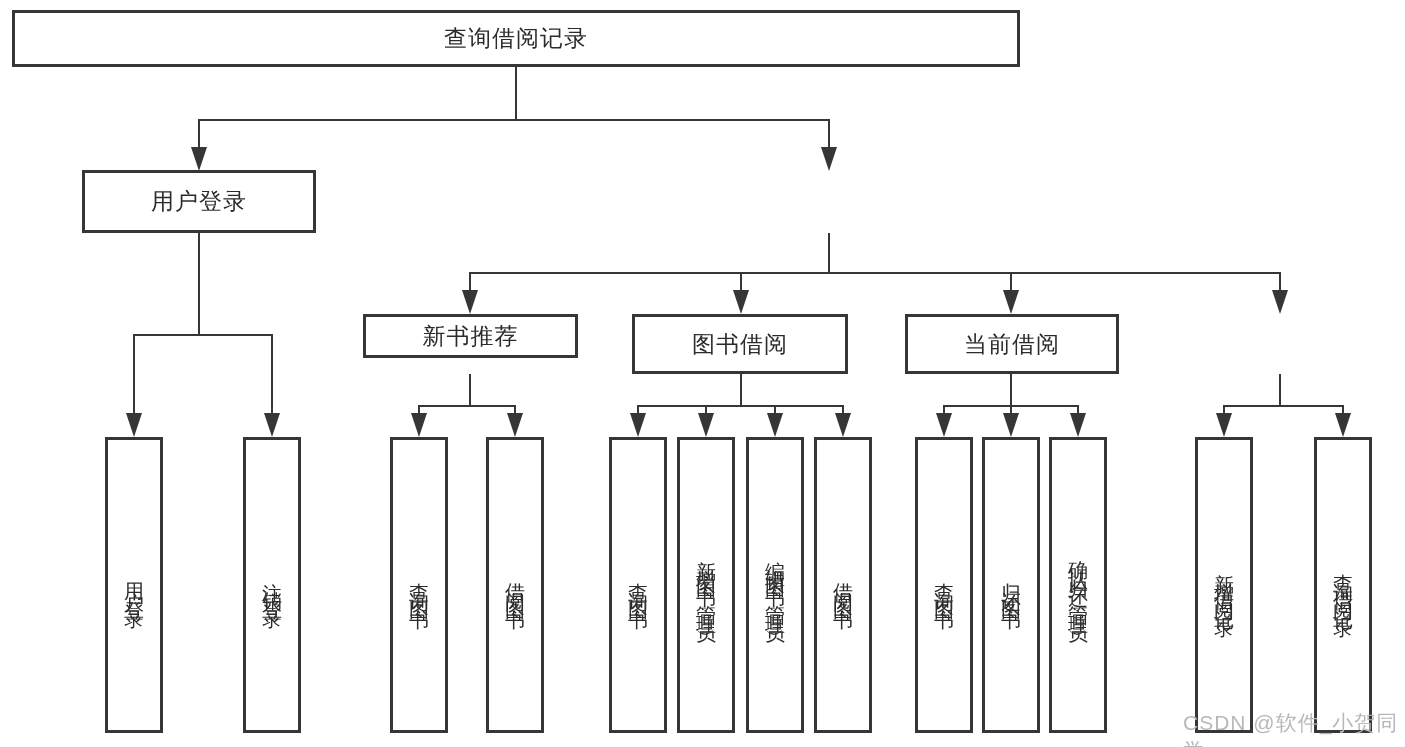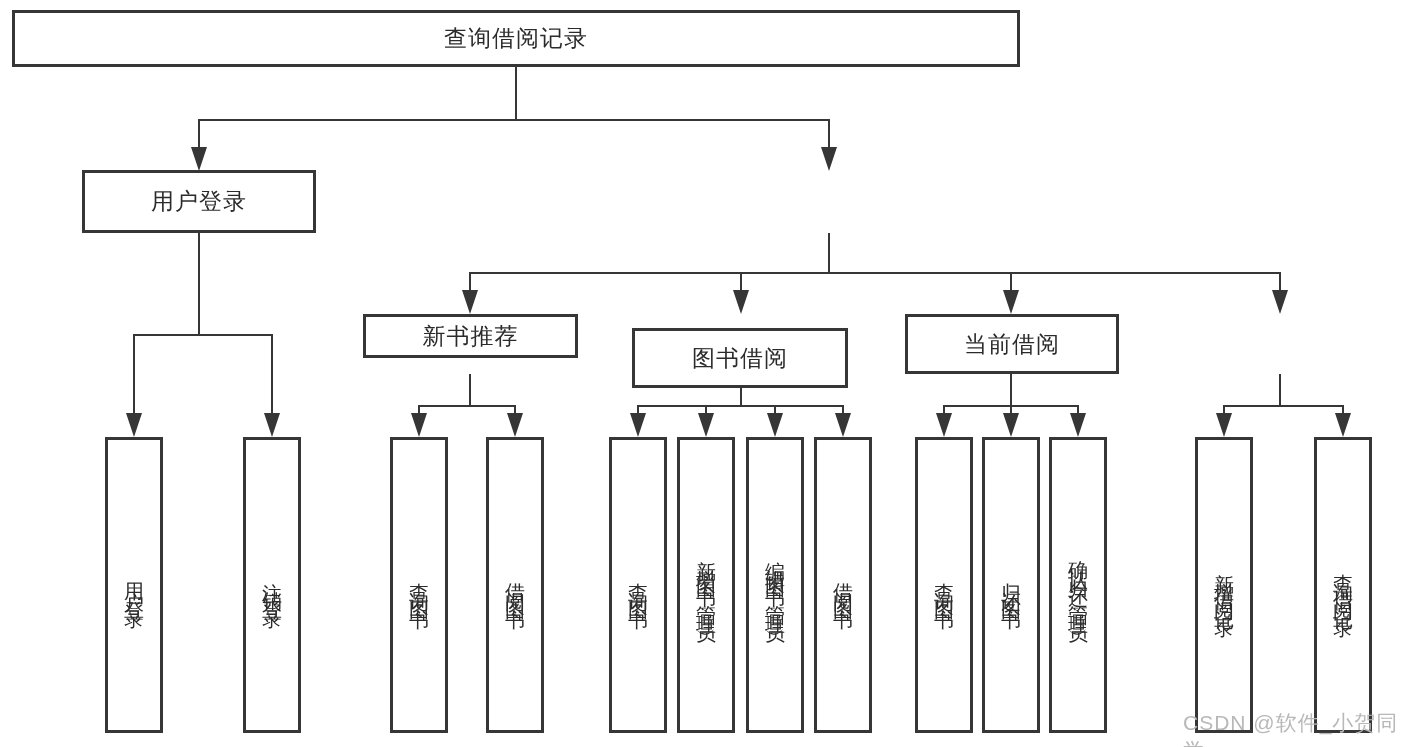--- a/index.html
+++ b/index.html
@@ -75,21 +75,21 @@
   <div class="vline" style="left:740px;top:272px;height:18px;"></div>
   <div class="arrow" style="left:733px;top:290px;"></div>
   <div class="vline" style="left:1010px;top:272px;height:18px;"></div>
   <div class="arrow" style="left:1003px;top:290px;"></div>
   <div class="vline" style="left:1279px;top:272px;height:18px;"></div>
   <div class="arrow" style="left:1272px;top:290px;"></div>
 
   <div class="box" style="left:363px;top:314px;width:215px;height:44px;">
     <span>新书推荐</span>
   </div>
-  <div class="box" style="left:632px;top:328px;width:216px;height:60px;">
+  <div class="box" style="left:632px;top:314px;width:216px;height:60px;">
     <span>图书借阅</span>
   </div>
   <div class="box" style="left:905px;top:314px;width:214px;height:60px;">
     <span>当前借阅</span>
   </div>
 
   <div class="vline" style="left:469px;top:374px;height:31px;"></div>
   <div class="hline" style="left:418px;top:405px;width:98px;"></div>
   <div class="vline" style="left:418px;top:405px;height:10px;"></div>
   <div class="arrow" style="left:411px;top:413px;"></div>

